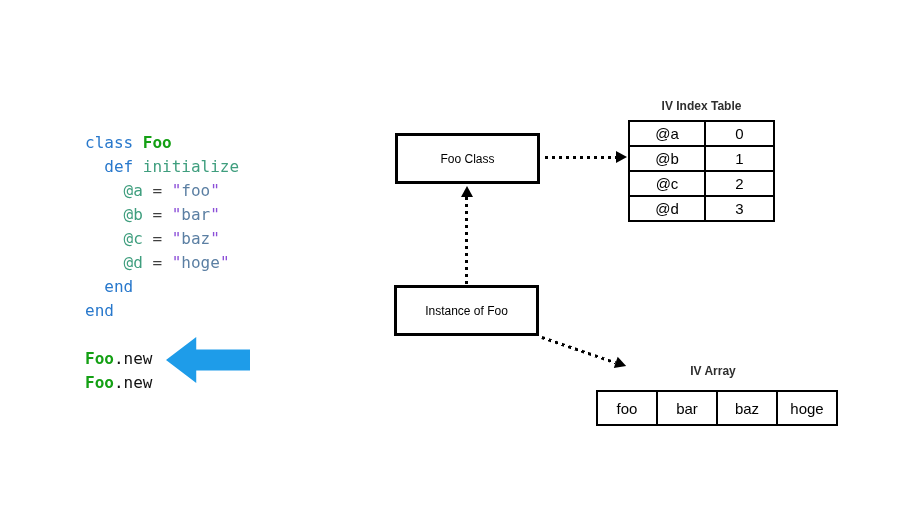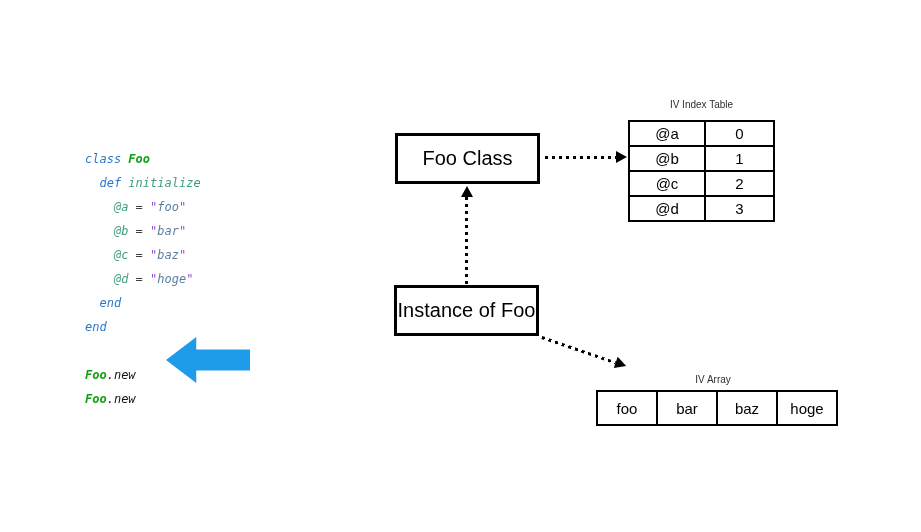--- a/index.html
+++ b/index.html
@@ -4,23 +4,23 @@
 <style>
   html, body { margin:0; padding:0; }
   body {
     width:921px; height:532px; position:relative; overflow:hidden;
     background:#ffffff;
     font-family:"Liberation Sans", sans-serif;
   }
 
   
   #code-block {
-    position:absolute; left:85px; top:147px;
+    position:absolute; left:85px; top:131px;
     font-family:"DejaVu Sans Mono", monospace;
-    font-size:12px; line-height:24px; white-space:pre;font-style:italic;
+    font-size:16px; line-height:24px; white-space:pre;
   }
   .code-line { height:24px; }
   .tok-keyword   { color:var(--c-keyword); }
   .tok-classname { color:var(--c-classname); font-weight:bold; }
   .tok-method    { color:var(--c-method); }
   .tok-ivar      { color:var(--c-ivar); }
   .tok-operator  { color:var(--c-operator); }
   .tok-quote     { color:var(--c-quote); }
   .tok-string    { color:var(--c-string); }
   .tok-plain     { color:var(--c-plain); }
@@ -30,21 +30,21 @@
     position:absolute; left:166px; top:337px; width:84px; height:46px;
     background:var(--c-arrow-blue);
     clip-path:polygon(0 50%, 36% 0, 36% 27%, 100% 27%, 100% 73%, 36% 73%, 36% 100%);
   }
 
   
   .diagram-box {
     position:absolute; width:145px; height:51px; box-sizing:border-box;
     border:3px solid var(--c-diagram-line); background:#fff;
     display:flex; align-items:center; justify-content:center;
-    font-size:20px; color:#000;
+    font-size:12px; color:#000;
   }
   #foo-class-box { left:395px; top:133px; }
   #instance-box  { left:394px; top:285px; }
 
   
   .dotted-line-h { height:3px; background:repeating-linear-gradient(90deg, var(--c-diagram-line) 0 3px, transparent 3px 7px); }
   .dotted-line-v { width:3px;  background:repeating-linear-gradient(180deg, var(--c-diagram-line) 0 3px, transparent 3px 7px); }
   .arrow-right-head { width:0; height:0; border-top:6px solid transparent; border-bottom:6px solid transparent; border-left:11px solid var(--c-diagram-line); }
   .arrow-up-head    { width:0; height:0; border-left:6px solid transparent; border-right:6px solid transparent; border-bottom:11px solid var(--c-diagram-line); }
 
@@ -52,24 +52,24 @@
   #arrow-class-to-table .dotted-line-h { width:71px; }
 
   #arrow-instance-to-class { position:absolute; left:460px; top:186px; display:flex; flex-direction:column; align-items:center; width:13px; }
   #arrow-instance-to-class .dotted-line-v { height:88px; }
 
   #arrow-instance-to-array { position:absolute; left:542px; top:331px; display:flex; align-items:center; transform-origin:0 50%; transform:rotate(19deg); }
   #arrow-instance-to-array .dotted-line-h { width:78px; }
 
   
   .iv-title {
-    position:absolute; text-align:center; font-size:10px; color:var(--c-label-text);
+    position:absolute; text-align:center; font-size:12px; color:var(--c-label-text);font-weight:bold;
   }
   #iv-index-title { left:628px; top:99px;  width:147px; }
-  #iv-array-title { left:596px; top:374px; width:234px; }
+  #iv-array-title { left:596px; top:364px; width:234px; }
 
   table.iv-table { position:absolute; border-collapse:collapse; table-layout:fixed; background:#fff; }
   table.iv-table td {
     border:2px solid var(--c-diagram-line); text-align:center; vertical-align:middle;
     font-family:"Liberation Sans", sans-serif; font-size:15px; color:#000; padding:0;
   }
   #iv-index-table { left:628px; top:120px; width:147px; height:100px; }
   #iv-index-table td:first-child { width:74px; }
   #iv-index-table tr { height:25px; }
   #iv-array-table { left:596px; top:390px; width:234px; height:36px; }

